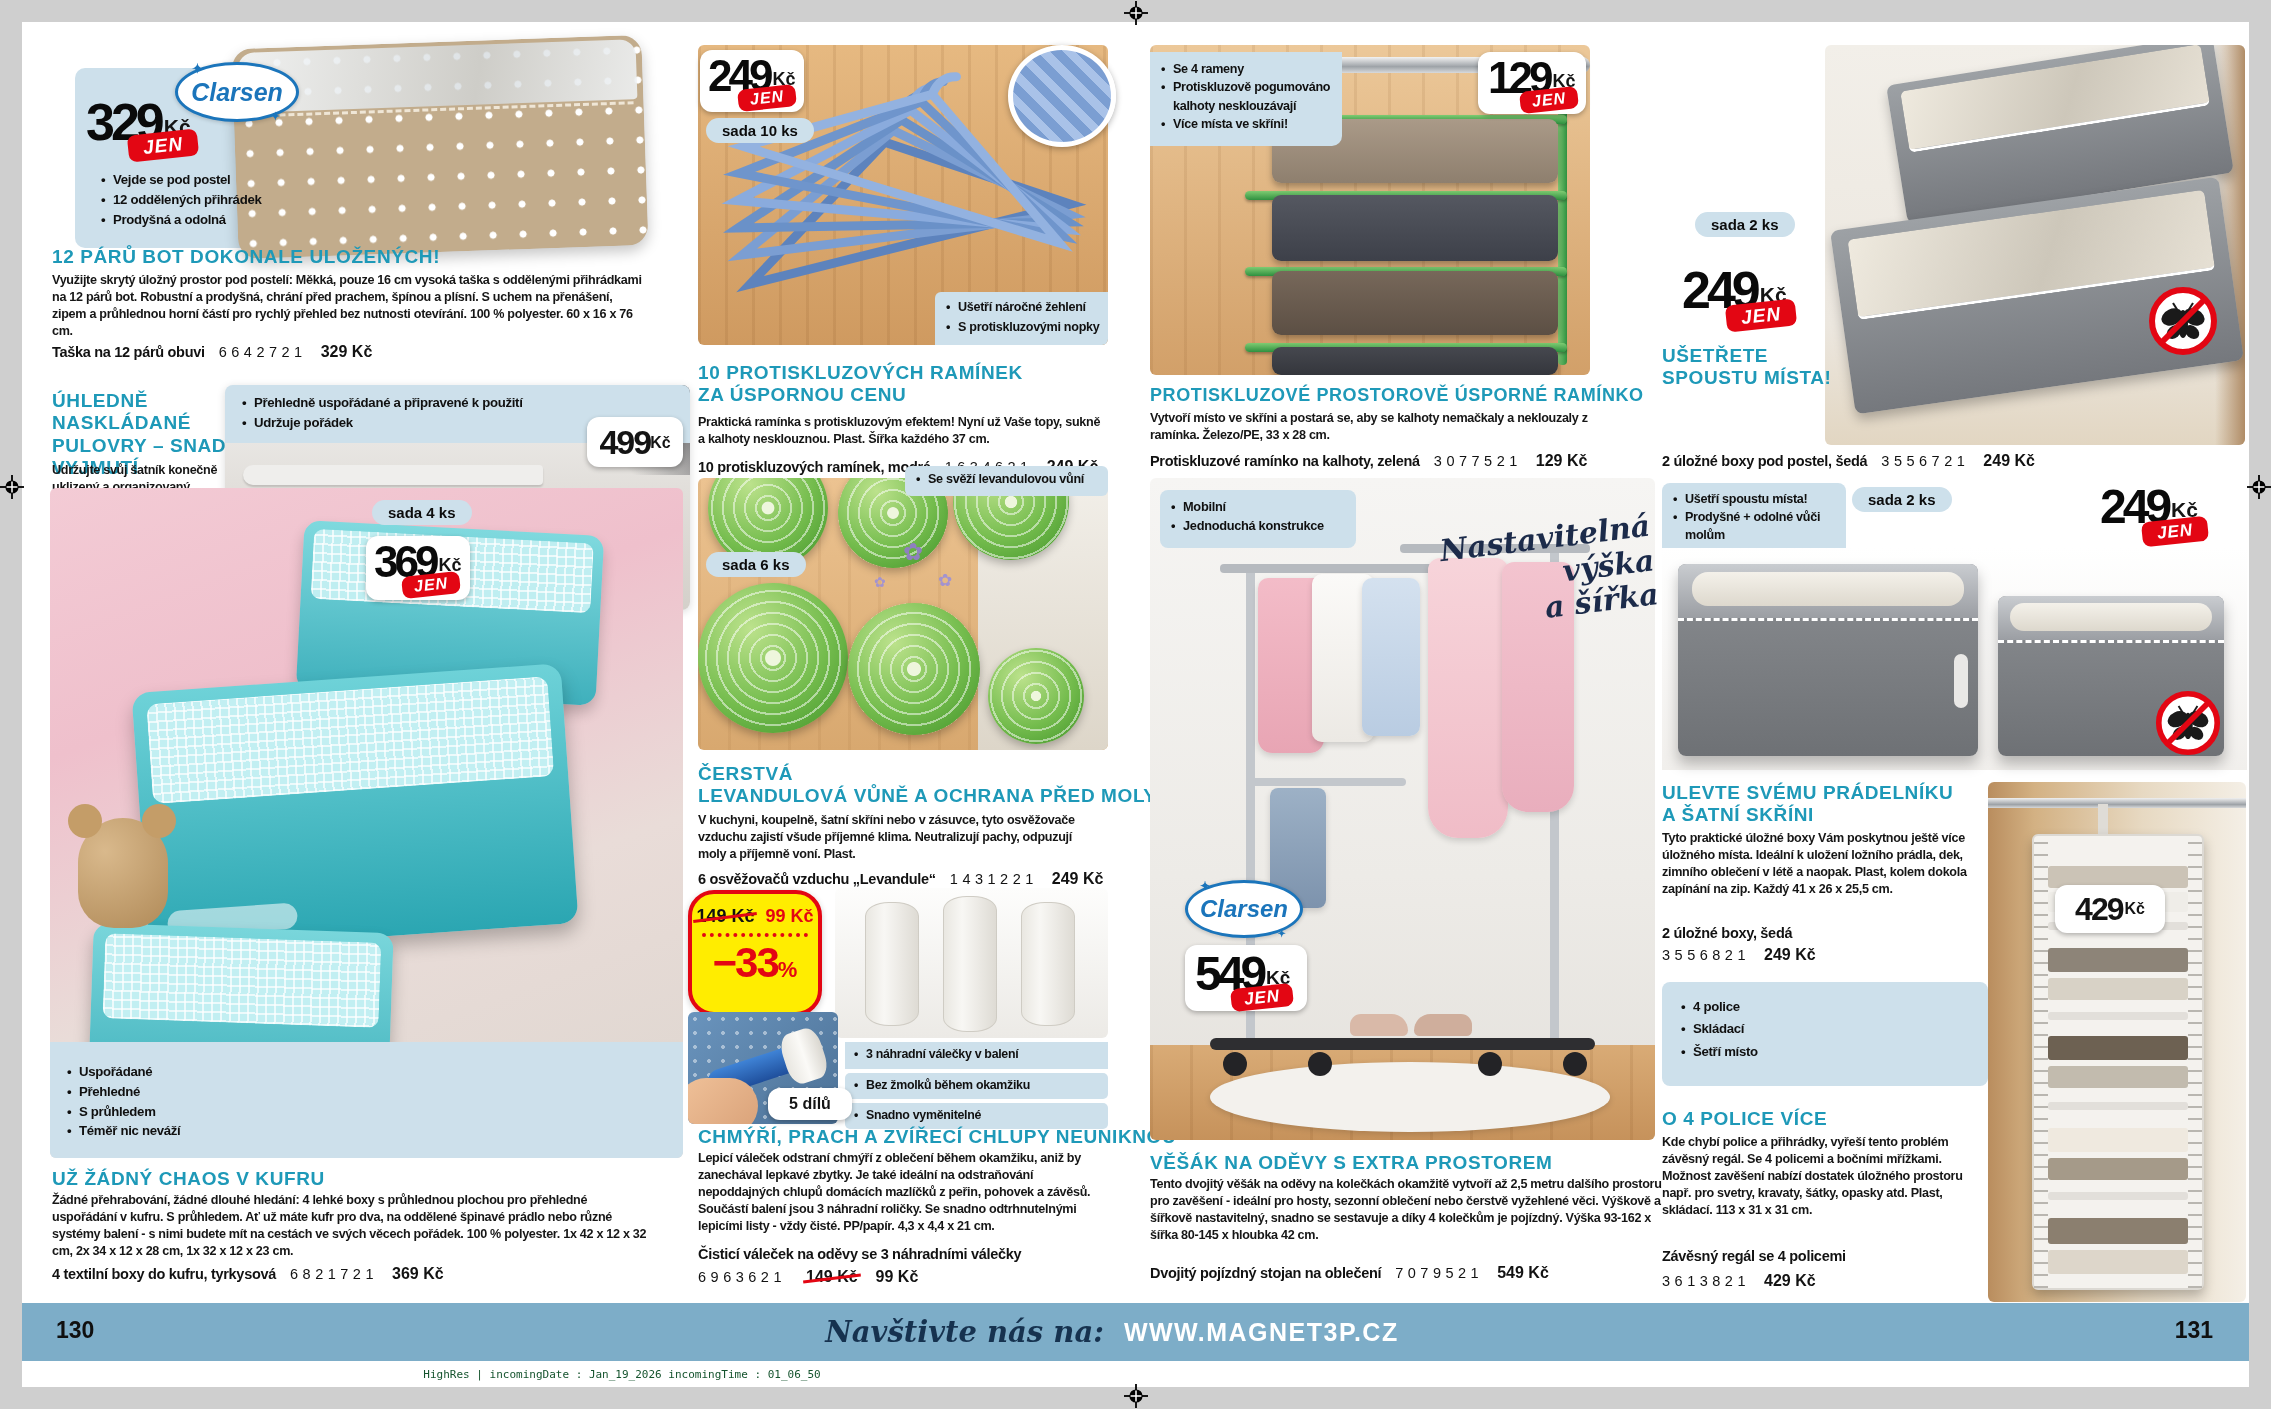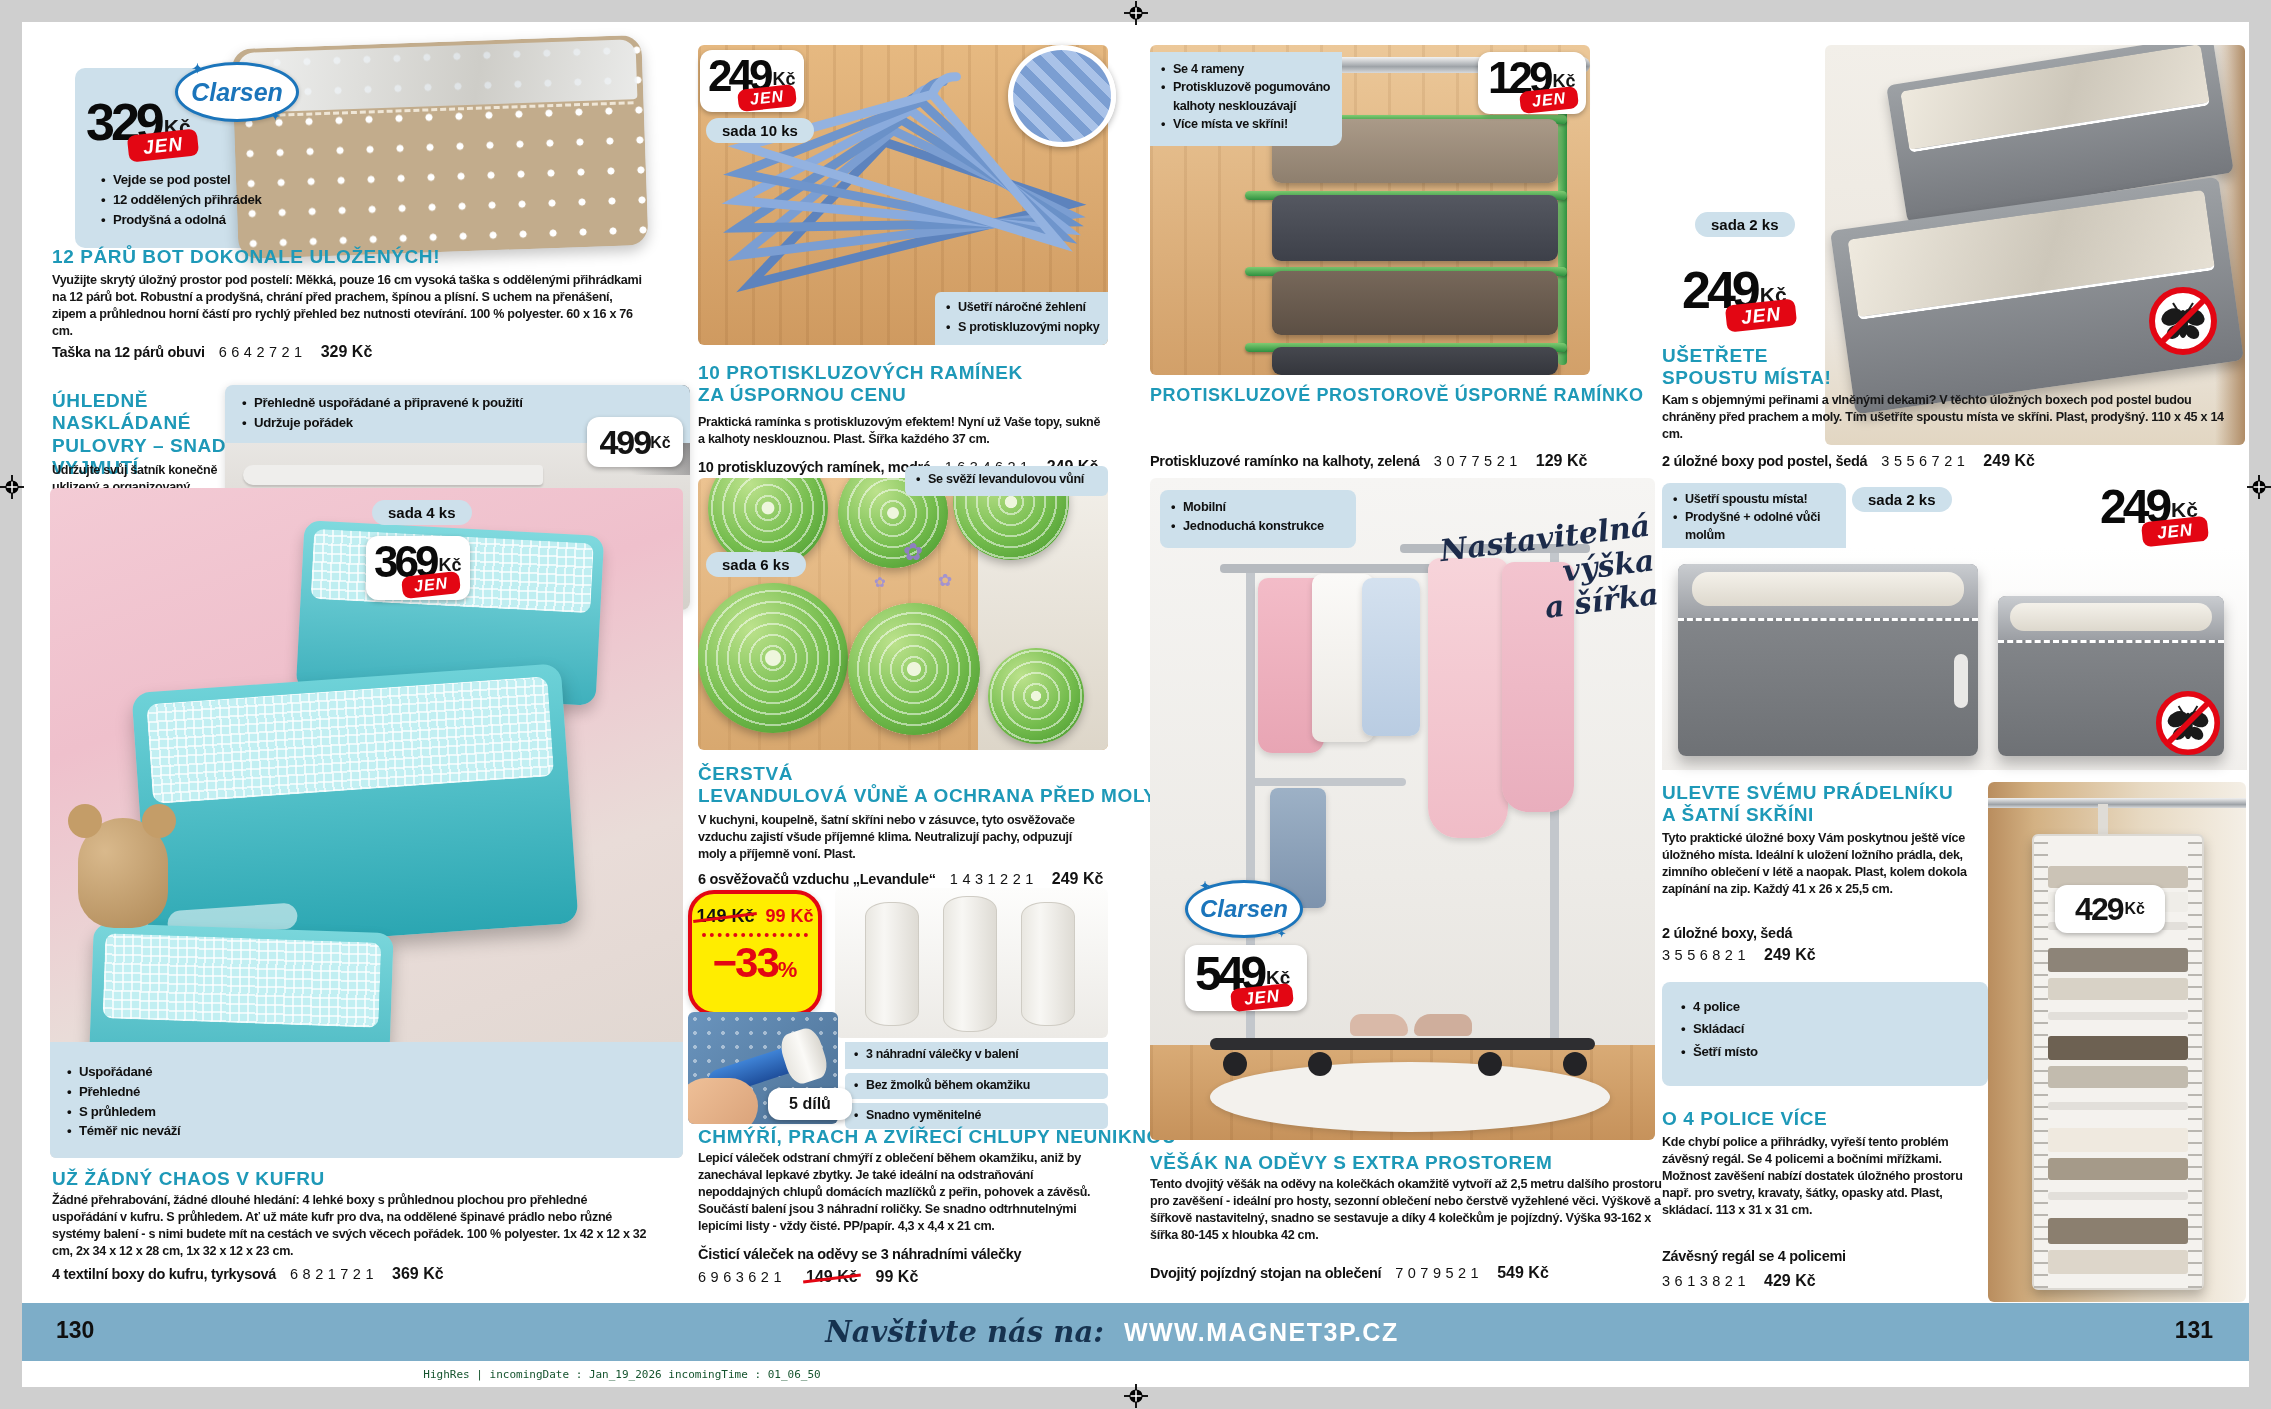--- a/index.html
+++ b/index.html
@@ -341,20 +341,21 @@
       <li>Více místa ve skříni!</li>
     </ul>
   </div>
   <div class="abs tag" style="left:1478px;top:52px;width:108px;height:62px;">
     <div class="price-grp abs" style="left:10px;top:4px;">
       <span class="num" style="font-size:44px;">129</span><span class="kc" style="font-size:18px;">Kč</span>
       <span class="jen" style="left:32px;top:33px;font-size:16px;padding:3px 12px;">JEN</span>
     </div>
   </div>
   <div class="abs h-teal" style="left:1150px;top:385px;white-space:nowrap;font-size:18px;">PROTISKLUZOVÉ PROSTOROVĚ ÚSPORNÉ RAMÍNKO</div>
+  <div class="abs body-txt" style="left:1150px;top:410px;width:470px;">Vytvoří místo ve skříni a postará se, aby se kalhoty nemačkaly a neklouzaly z ramínka. Železo/PE, 33 x 28 cm.</div>
   <div class="abs crow" style="left:1150px;top:452px;">
     <span class="item">Protiskluzové ramínko na kalhoty, zelená</span>
     <span class="code">3077521</span>
     <span class="prc">129 Kč</span>
   </div>
 
   <div class="abs" style="left:1150px;top:478px;width:505px;height:662px;border-radius:6px;overflow:hidden;
        background:linear-gradient(180deg,#f6f5f3 0%,#edebe7 60%,#e4e1dc 100%);">
     <div class="abs" style="left:0;bottom:0;width:505px;height:95px;
          background:repeating-linear-gradient(90deg,rgba(110,60,15,.1) 0 3px,rgba(0,0,0,0) 3px 40px),linear-gradient(180deg,#d9ab76,#c6925b);"></div>
@@ -435,21 +436,20 @@
       <ellipse cx="44" cy="46" rx="8" ry="6" transform="rotate(40 44 46)"></ellipse>
     </g>
     <line x1="30" y1="25" x2="25" y2="17" stroke="#1a1a1a" stroke-width="2"></line>
     <line x1="40" y1="25" x2="45" y2="17" stroke="#1a1a1a" stroke-width="2"></line>
     <line x1="13" y1="57" x2="57" y2="13" stroke="#e30613" stroke-width="6"></line>
   </svg>
   <div class="abs h-teal" style="left:1662px;top:345px;">
     <span class="hl">UŠETŘETE</span>
     <span class="hl">SPOUSTU MÍSTA!</span>
   </div>
-  <div class="abs body-txt" style="left:1662px;top:392px;width:585px;">Kam s objemnými peřinami a vlněnými dekami? V těchto úložných boxech pod postel budou chráněny před prachem a moly. Tím ušetříte spoustu místa ve skříni. Plast, prodyšný. 110 x 45 x 14 cm.</div>
   <div class="abs crow" style="left:1662px;top:452px;">
     <span class="item">2 úložné boxy pod postel, šedá</span>
     <span class="code">3556721</span>
     <span class="prc">249 Kč</span>
   </div>
 
   <div class="abs panel" style="left:1662px;top:483px;width:184px;height:74px;border-radius:8px;">
     <ul class="bullets" style="margin:8px 0 0 10px;width:166px;font-size:12.6px;line-height:1.42;">
       <li>Ušetří spoustu místa!</li>
       <li>Prodyšné + odolné vůči molům</li>

